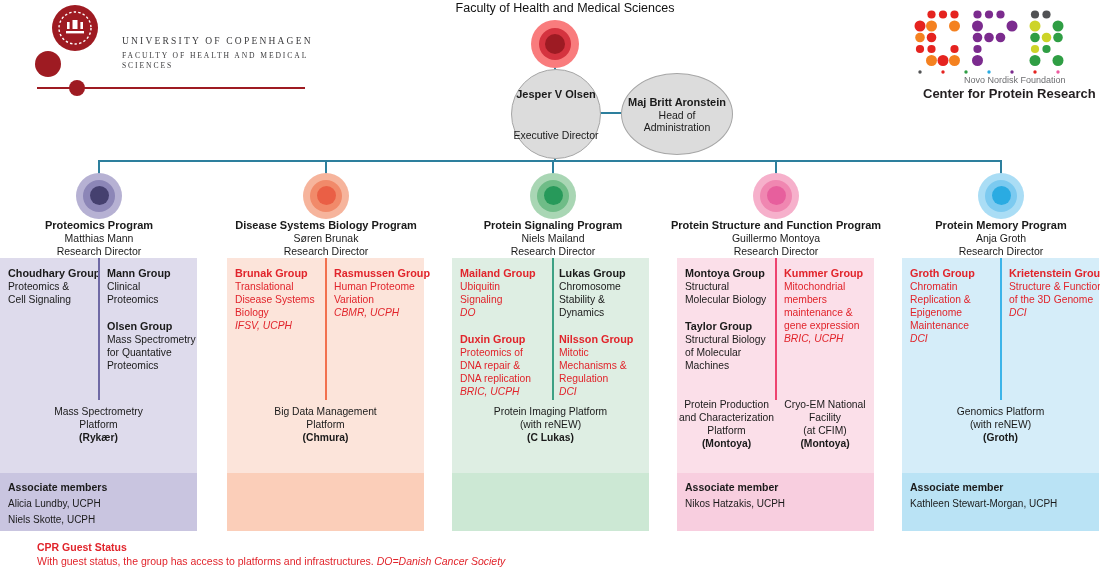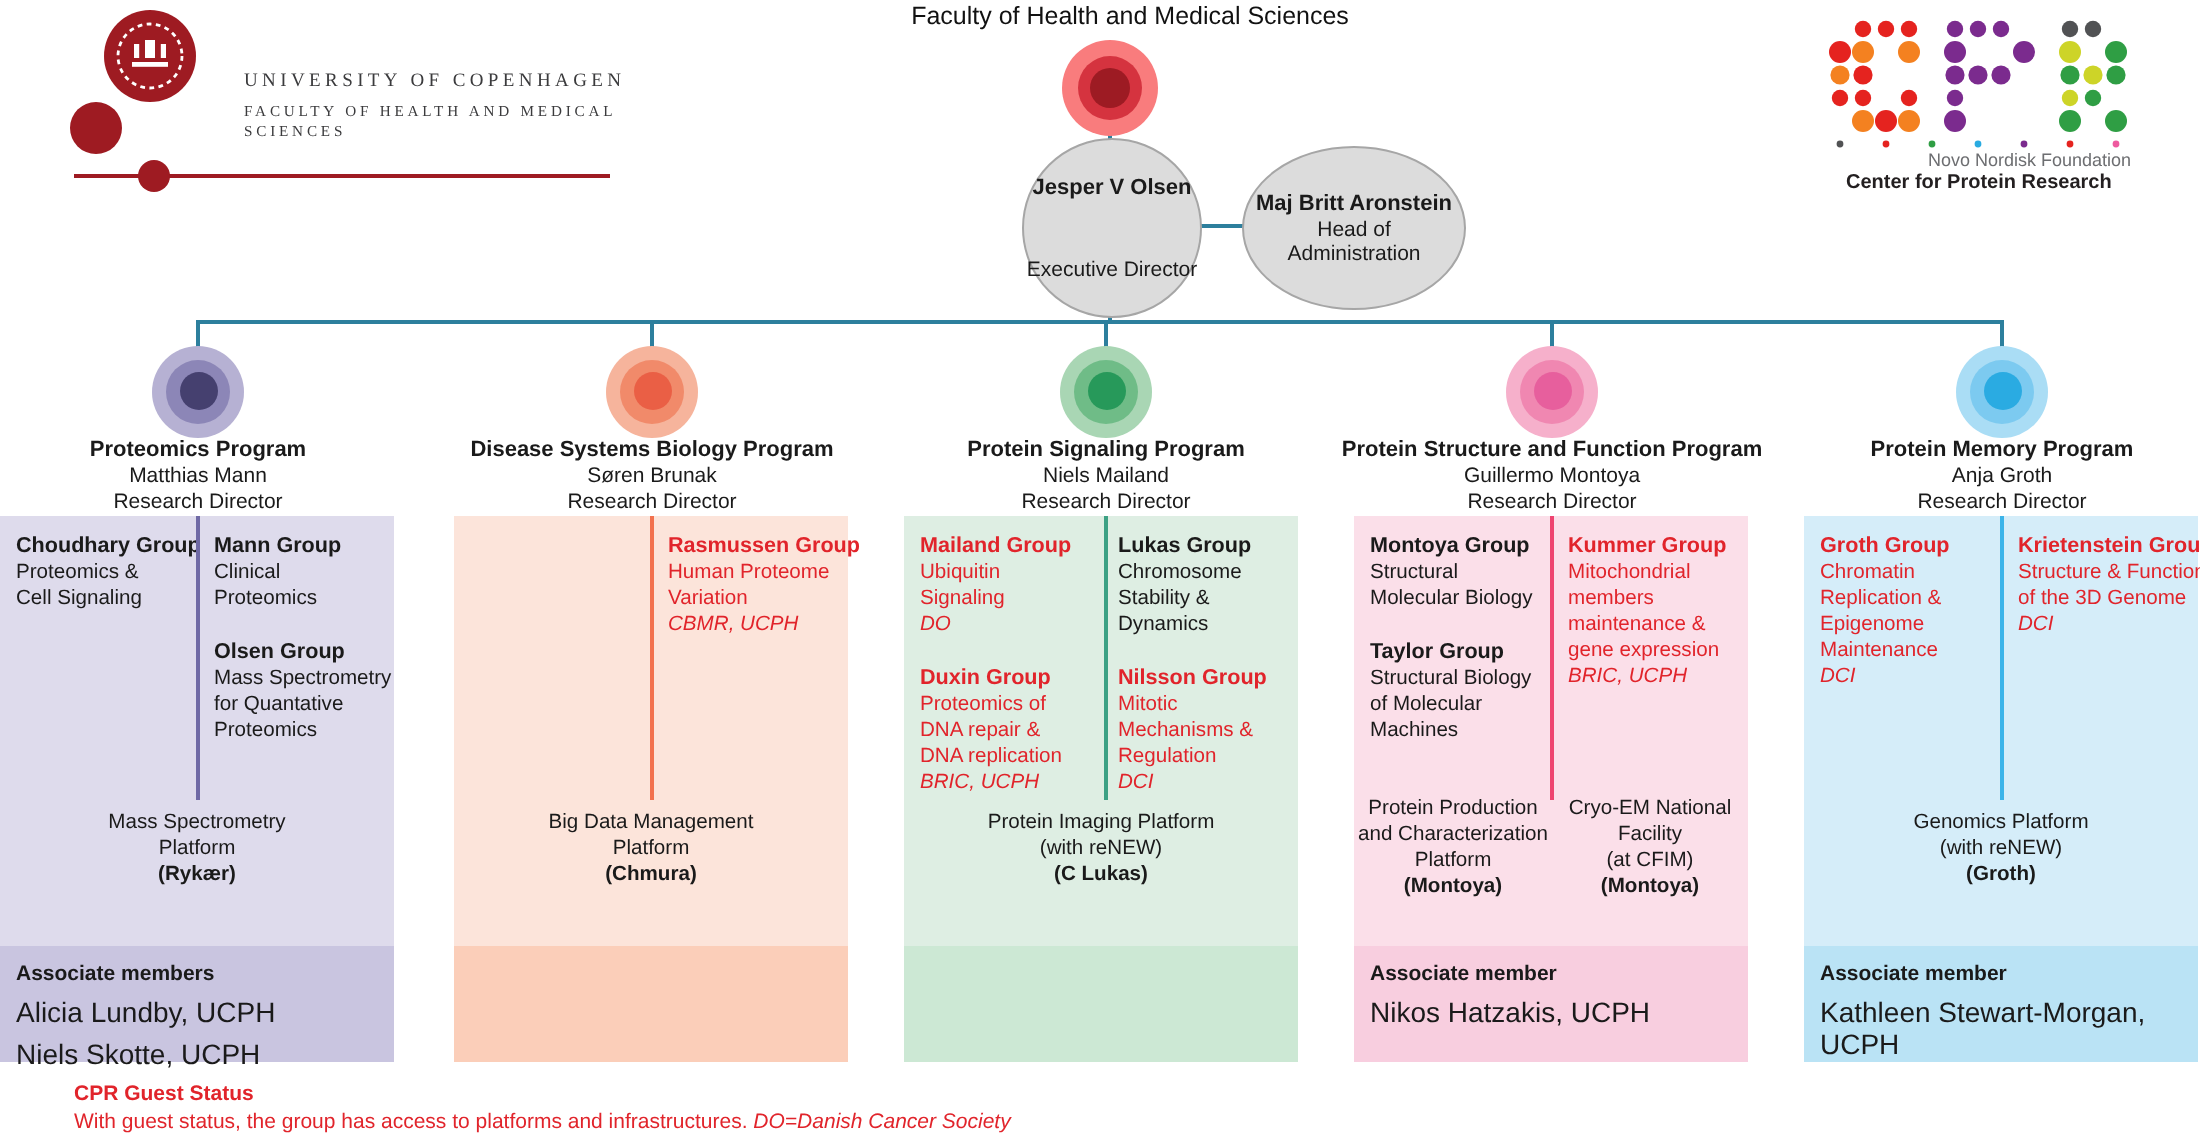--- a/index.html
+++ b/index.html
@@ -10,35 +10,35 @@
   .ring{position:absolute;border-radius:50%;}
   .ellipse{position:absolute;background:#dcdcdc;border:1px solid #a6a6a6;border-radius:50%;
            display:flex;flex-direction:column;align-items:center;justify-content:center;
            text-align:center;z-index:2;}
   .ename{font-weight:bold;font-size:11px;line-height:13px;}
   .erole{font-size:10.5px;line-height:12px;}
   .page-title{top:1px;left:445px;width:240px;text-align:center;font-size:12.5px;color:#111;}
   .ucph-caps1{font-family:"Liberation Serif",serif;font-size:9.5px;letter-spacing:2.2px;color:#3b3b3d;}
   .ucph-caps2{font-family:"Liberation Serif",serif;font-size:7.6px;letter-spacing:1.9px;color:#3b3b3d;line-height:10px;}
   .cpr-foundation{font-size:9px;color:#6d6e71;padding-left:41px;}
-  .cpr-center{font-size:10px;font-weight:bold;color:#231f20;}
+  .cpr-center{font-size:13px;font-weight:bold;color:#231f20;}
   .ptitle{font-weight:bold;font-size:11px;line-height:13px;text-align:center;}
   .pname,.prole{font-size:10.5px;line-height:12.5px;text-align:center;}
   .colbody{position:absolute;z-index:0;}
   .divider{position:absolute;width:1.5px;z-index:1;}
   .group{margin-bottom:14px;}
   .gname{font-weight:bold;font-size:10.8px;line-height:13px;white-space:nowrap;}
   .gline{font-size:10.3px;line-height:13px;white-space:nowrap;}
   .gaffil{font-size:10.3px;line-height:13px;font-style:italic;white-space:nowrap;}
   .red{color:#e1242b;}
   .platform{position:absolute;text-align:center;font-size:10.3px;line-height:13px;}
   .pbold{font-weight:bold;}
   .assocbox{position:absolute;padding:8px 8px 4px 8px;box-sizing:border-box;}
   .assoc-h{font-weight:bold;font-size:10.5px;margin-bottom:5px;}
-  .assoc-m{font-size:14px;margin-bottom:5px;}
+  .assoc-m{font-size:10px;margin-bottom:5px;}
   .footnote-h{position:absolute;left:37px;top:541px;font-size:10.5px;font-weight:bold;color:#e1242b;}
   .footnote-t{position:absolute;left:37px;top:555px;font-size:10.5px;color:#e1242b;}
   .footnote-t .it{font-style:italic;}
 </style>
 </head>
 <body>
 
 <div class="abs page-title">Faculty of Health and Medical Sciences</div>
 
 <div class="abs" style="left:0;top:0;width:320px;height:100px;">
@@ -173,20 +173,29 @@
     <div class="line" style="left: 325.25px; top: 160px; width: 1.5px; height: 14px;"></div>
     <div class="abs ring" style="left: 303px; top: 173px; width: 46px; height: 46px; background: rgb(246, 180, 156); z-index: 2;"></div>
     <div class="abs ring" style="left: 310px; top: 180px; width: 32px; height: 32px; background: rgb(241, 138, 106); z-index: 2;"></div>
     <div class="abs ring" style="left: 316.5px; top: 186px; width: 19px; height: 19px; background: rgb(234, 95, 69); z-index: 2;"></div>
     <div class="abs" style="left: 216px; top: 219px; width: 220px;">
       <div class="ptitle">Disease Systems Biology Program</div>
       <div class="pname">Søren Brunak</div>
       <div class="prole">Research Director</div>
     </div>
     <div class="colbody" style="left: 227px; top: 258px; width: 197px; height: 215px; background: rgb(252, 228, 218);">
+      <div class="abs" style="left: 8px; top: 9px; width: 87px;">
+        <div class="group">
+          <div class="gname red">Brunak Group</div>
+          <div class="gline red">Translational</div>
+          <div class="gline red">Disease Systems</div>
+          <div class="gline red">Biology</div>
+          <div class="gaffil red">IFSV, UCPH</div>
+        </div>
+      </div>
       <div class="abs" style="left: 107px; top: 9px; width: 88px;">
         <div class="group">
           <div class="gname red">Rasmussen Group</div>
           <div class="gline red">Human Proteome</div>
           <div class="gline red">Variation</div>
           <div class="gaffil red">CBMR, UCPH</div>
         </div>
       </div>
       <div class="platform" style="left: 0px; right: 0px; top: 147px;">
         <div>Big Data Management</div>

